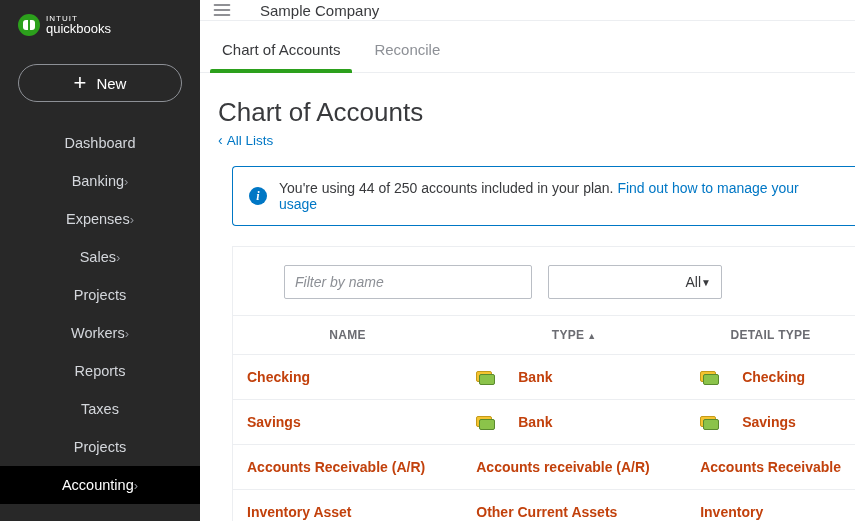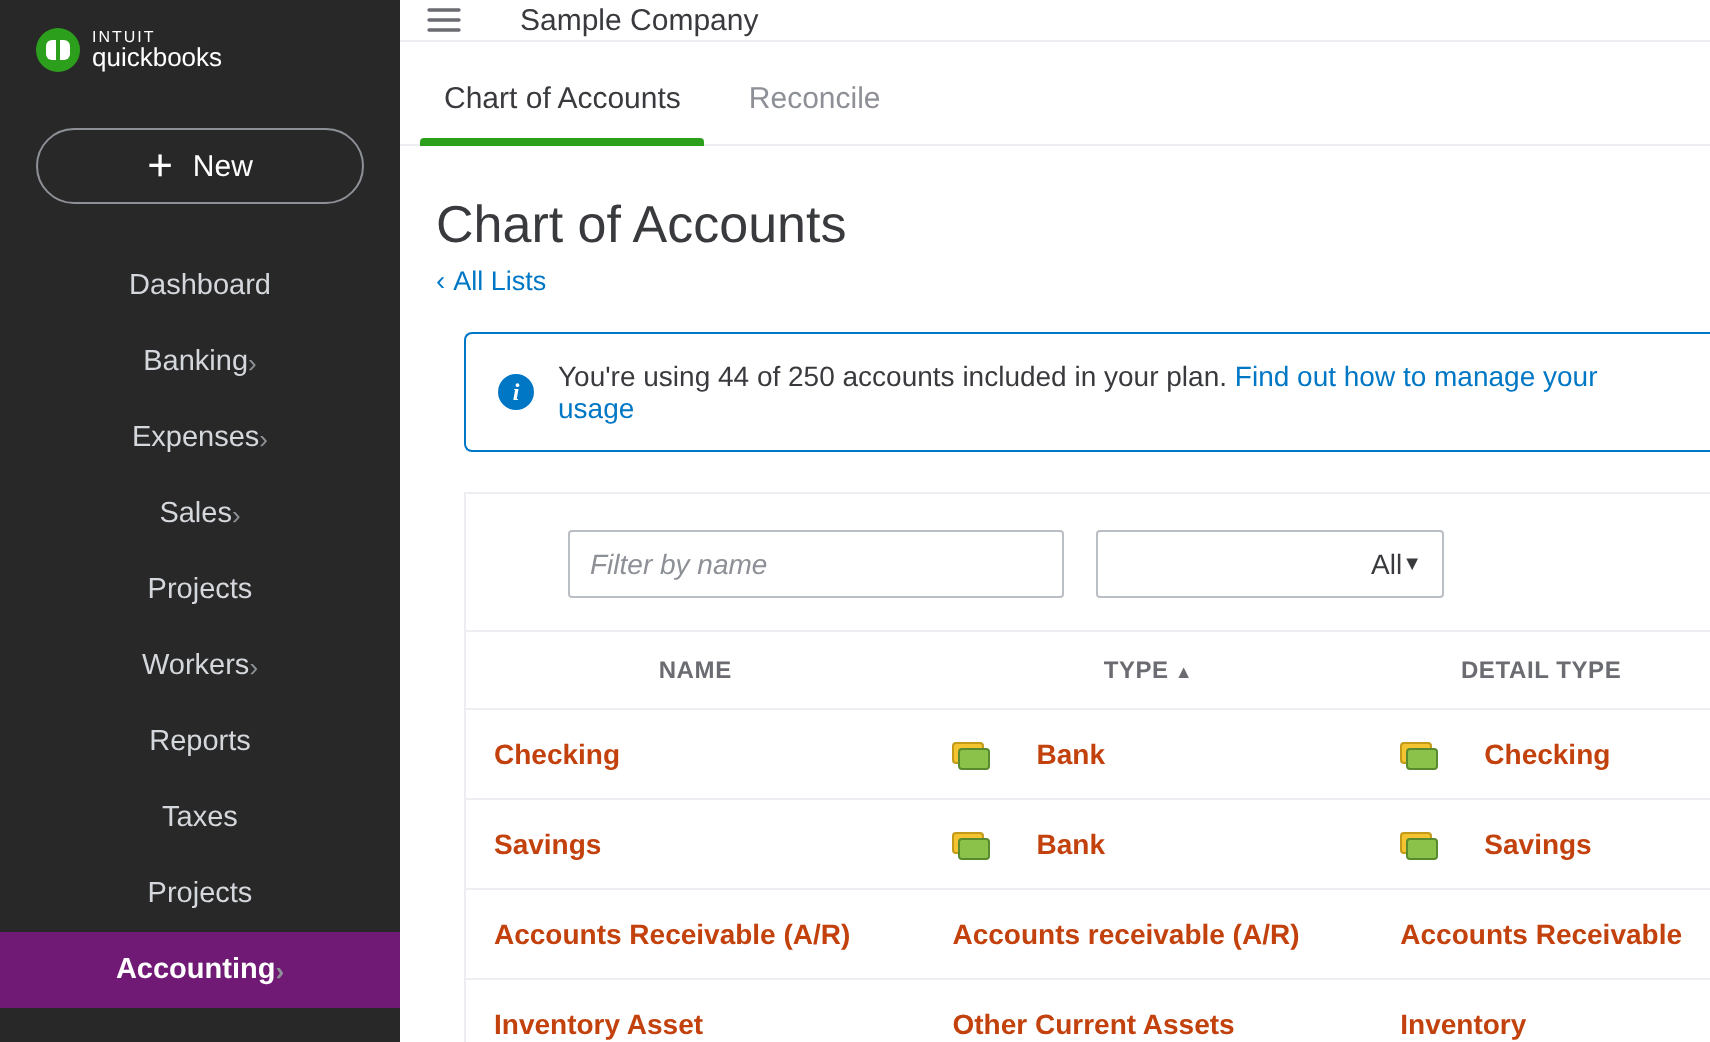--- a/index.html
+++ b/index.html
@@ -51,21 +51,21 @@
     gap:10px;
     color:#fff; font-size:15px; cursor:pointer;
   }
   .new-btn .plus { font-size:22px; line-height:1; font-weight:300;}
   .nav { flex:1; }
   .nav-item {
     padding: 11px 18px;
     display:flex; align-items:center; justify-content:center;
     font-size:14.5px; color:#d4d7dc; cursor:pointer;
   }
-  .nav-item.active { background:#701a75; color:#fff; font-weight:700;}
+  .nav-item.active { background:#000000; color:#fff; font-weight:400;}
   .chev { color:#8d9096; font-size:13px; }
 
   
   .main { flex:1; display:flex; flex-direction:column; overflow:hidden;}
   .topbar {
     height:42px; display:flex; align-items:center; gap:18px;
     padding:0 8px 0 2px; border-bottom:1px solid #eceef1;
   }
   .hamburger { width:40px; display:flex; align-items:center; justify-content:center; cursor:pointer;}
   .hamburger svg { width:20px; height:20px; }

